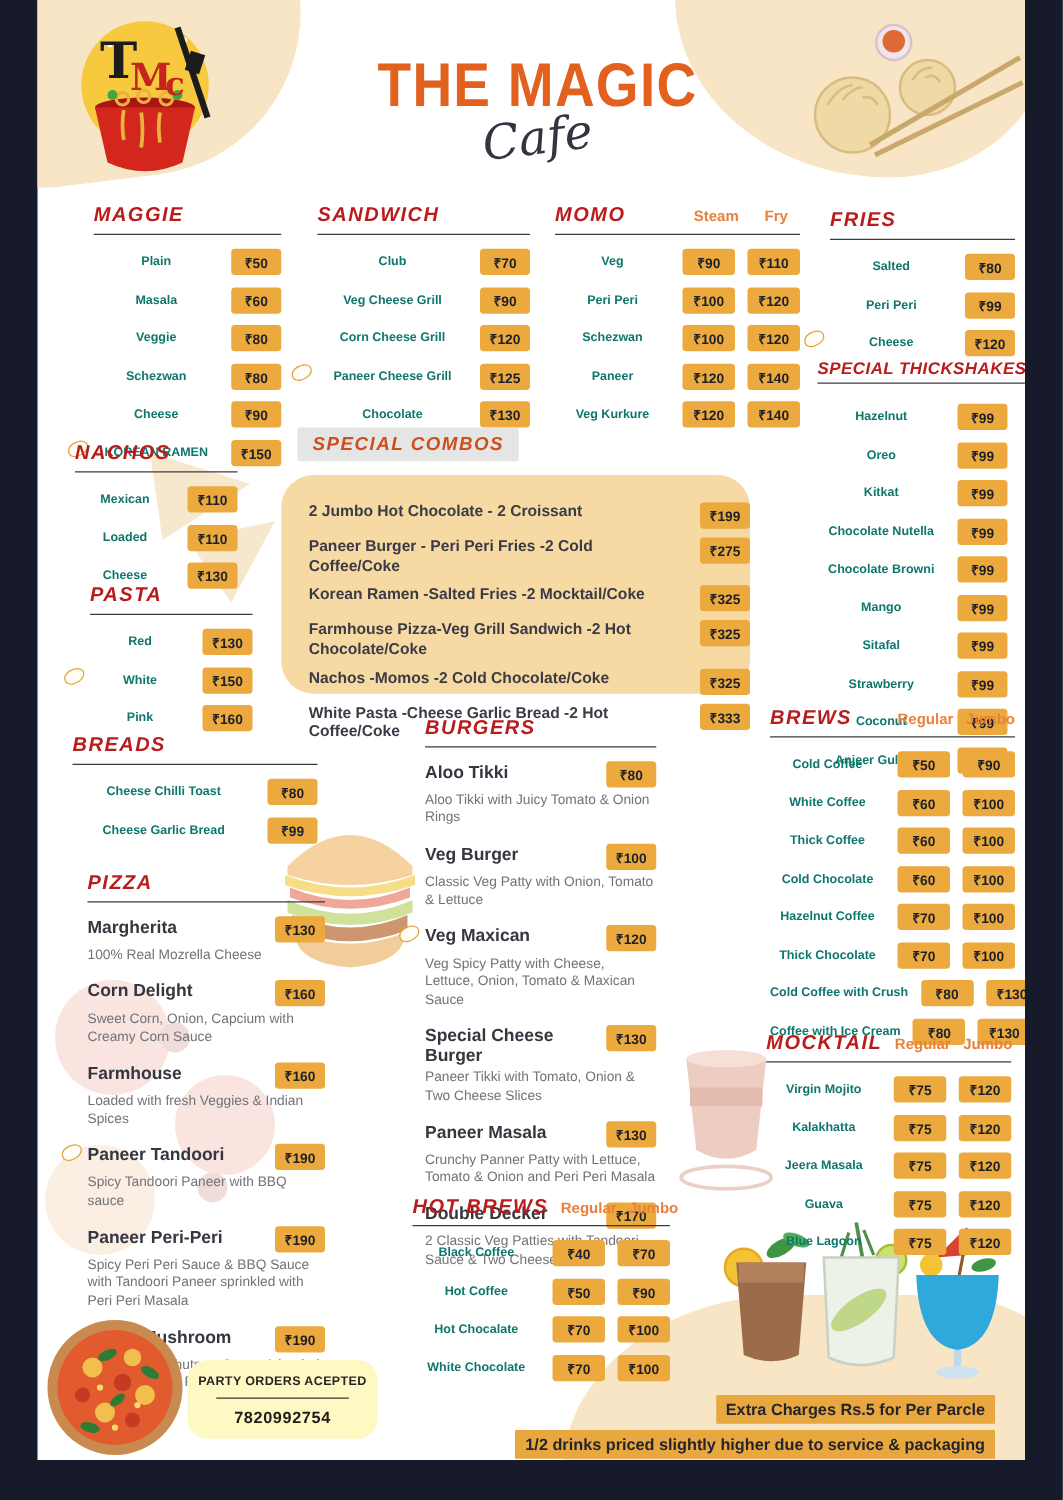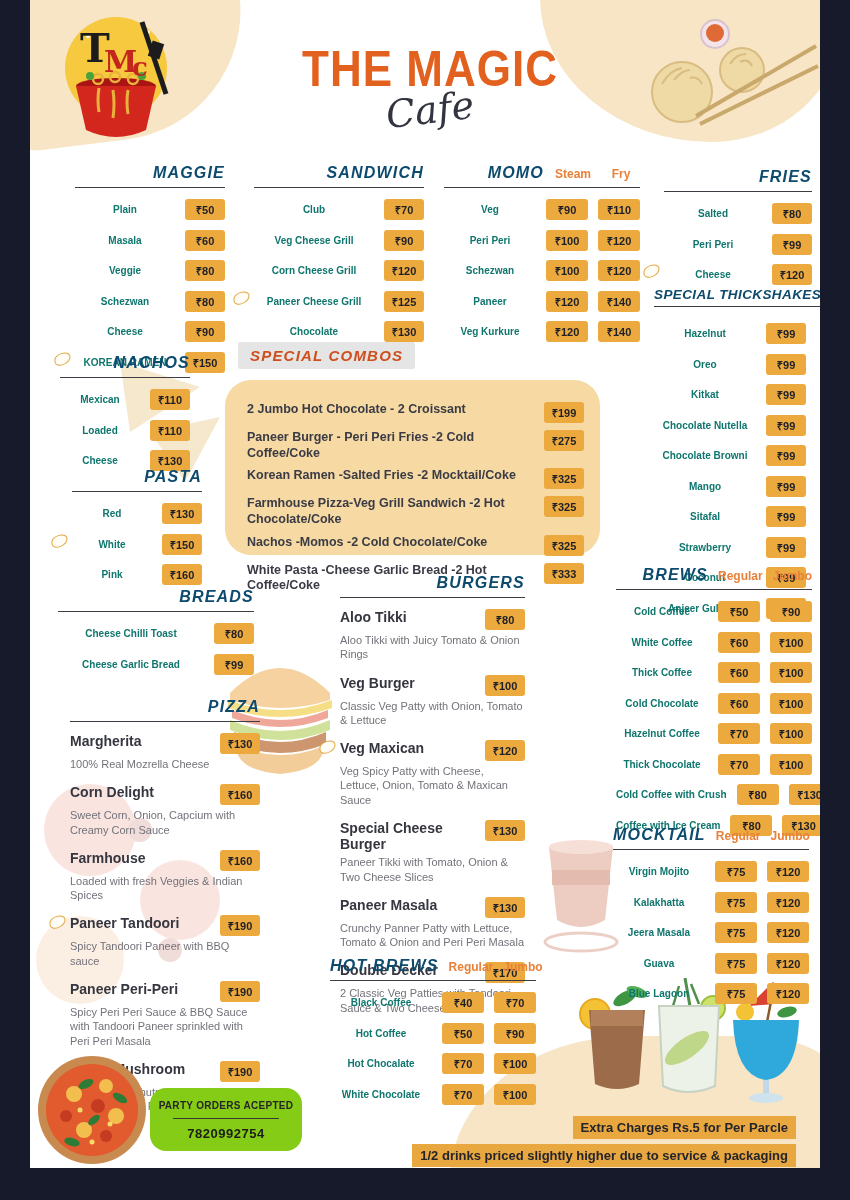--- a/index.html
+++ b/index.html
@@ -14,21 +14,21 @@
 
   
   .title-wrap{position:absolute;left:250px;top:18px;width:300px;text-align:center;margin-top:26px;}
   .title1{font-size:44px;font-weight:bold;color:#E2611F;letter-spacing:1px;transform:scaleY(1.12);}
   .title2{font-family:"DejaVu Serif",serif;font-style:italic;font-size:38px;color:#32343f;
           margin-top:-6px;transform:rotate(-7deg);}
 
   
   .sec{position:absolute;z-index:3;}
   .sec-head{display:flex;align-items:baseline;border-bottom:1.6px solid #3c3c45;padding-bottom:5px;margin-bottom:11px;}
-  .sec-head h2{flex:1;margin:0;font-size:16px;font-weight:bold;font-style:italic;color:#0c4a6e;letter-spacing:1.2px;white-space:nowrap;text-align:right;}
+  .sec-head h2{flex:1;margin:0;font-size:16px;font-weight:bold;font-style:italic;color:#b91c1c;letter-spacing:1.2px;white-space:nowrap;}
   .sec-head.noline{border-bottom:none;}
   .sec-head.noline h2{border-bottom:1.6px solid #3c3c45;padding-bottom:4px;}
   .sec-head h2.small{font-size:13.5px;letter-spacing:0.4px;}
   .collab{flex:0 0 38px;margin-left:10px;text-align:center;font-weight:bold;color:#E8813A;font-size:12px;}
 
   .row{position:relative;display:flex;align-items:center;margin-bottom:9.5px;}
   .iname{flex:1;font-size:10px;font-weight:bold;color:#0f766e;white-space:nowrap;text-align:center;}
   .chip{flex:0 0 36px;margin-left:10px;background:#EBA93E;color:#1e2027;font-weight:bold;font-size:11px;
         text-align:center;padding:3px 2px;border-radius:3px;}
   .two .chip{flex:0 0 38px;}
@@ -38,28 +38,28 @@
   
   .ditem{position:relative;margin-bottom:13px;}
   .drow{display:flex;align-items:flex-start;}
   .dname{flex:1;font-size:14px;font-weight:bold;color:#35363f;line-height:1.15;}
   .ddesc{font-size:11px;color:#72727a;line-height:1.3;margin-top:3px;}
 
   
   .combo-label{position:absolute;left:208px;top:342px;z-index:4;background:#e5e5e5;color:#CE4F1D;
                font-weight:bold;font-style:italic;font-size:15px;letter-spacing:1.2px;padding:5px 12px;border-radius:2px;}
   .combo-box{position:absolute;left:195px;top:380px;width:375px;height:175px;background:#F6D9A3;
-             border-radius:26px;z-index:3;box-sizing:border-box;padding:22px 16px 14px 22px;}
+             border-radius:26px;z-index:3;box-sizing:border-box;padding:22px 0 14px 22px;}
   .crow{display:flex;align-items:flex-start;margin-bottom:7px;}
   .cname{flex:1;font-size:12.5px;font-weight:bold;color:#3a3b45;line-height:1.25;padding-right:10px;}
   .crow .chip{margin-left:4px;}
 
   
   .pizza-photo{position:absolute;left:6px;top:1052px;z-index:3;}
-  .party{position:absolute;left:120px;top:1088px;width:152px;z-index:4;background:#84cc16;border-radius:16px;
+  .party{position:absolute;left:120px;top:1088px;width:152px;z-index:4;background:#fef9c3;border-radius:16px;
          text-align:center;padding:12px 8px 10px;box-sizing:border-box;}
   .party .plabel{font-size:10px;font-weight:bold;color:#272525;letter-spacing:0.3px;}
   .party .pline{width:78%;height:1.4px;background:#3a3630;margin:7px auto;}
   .party .pphone{font-size:13px;font-weight:bold;color:#1f1d1a;letter-spacing:0.5px;}
   .note{position:absolute;right:24px;z-index:4;background:#E9A73F;color:#23242c;font-weight:bold;
         font-size:13px;padding:4px 8px;}
   .note.n1{top:1116px;}
   .note.n2{top:1144px;}
 </style>
 </head>

